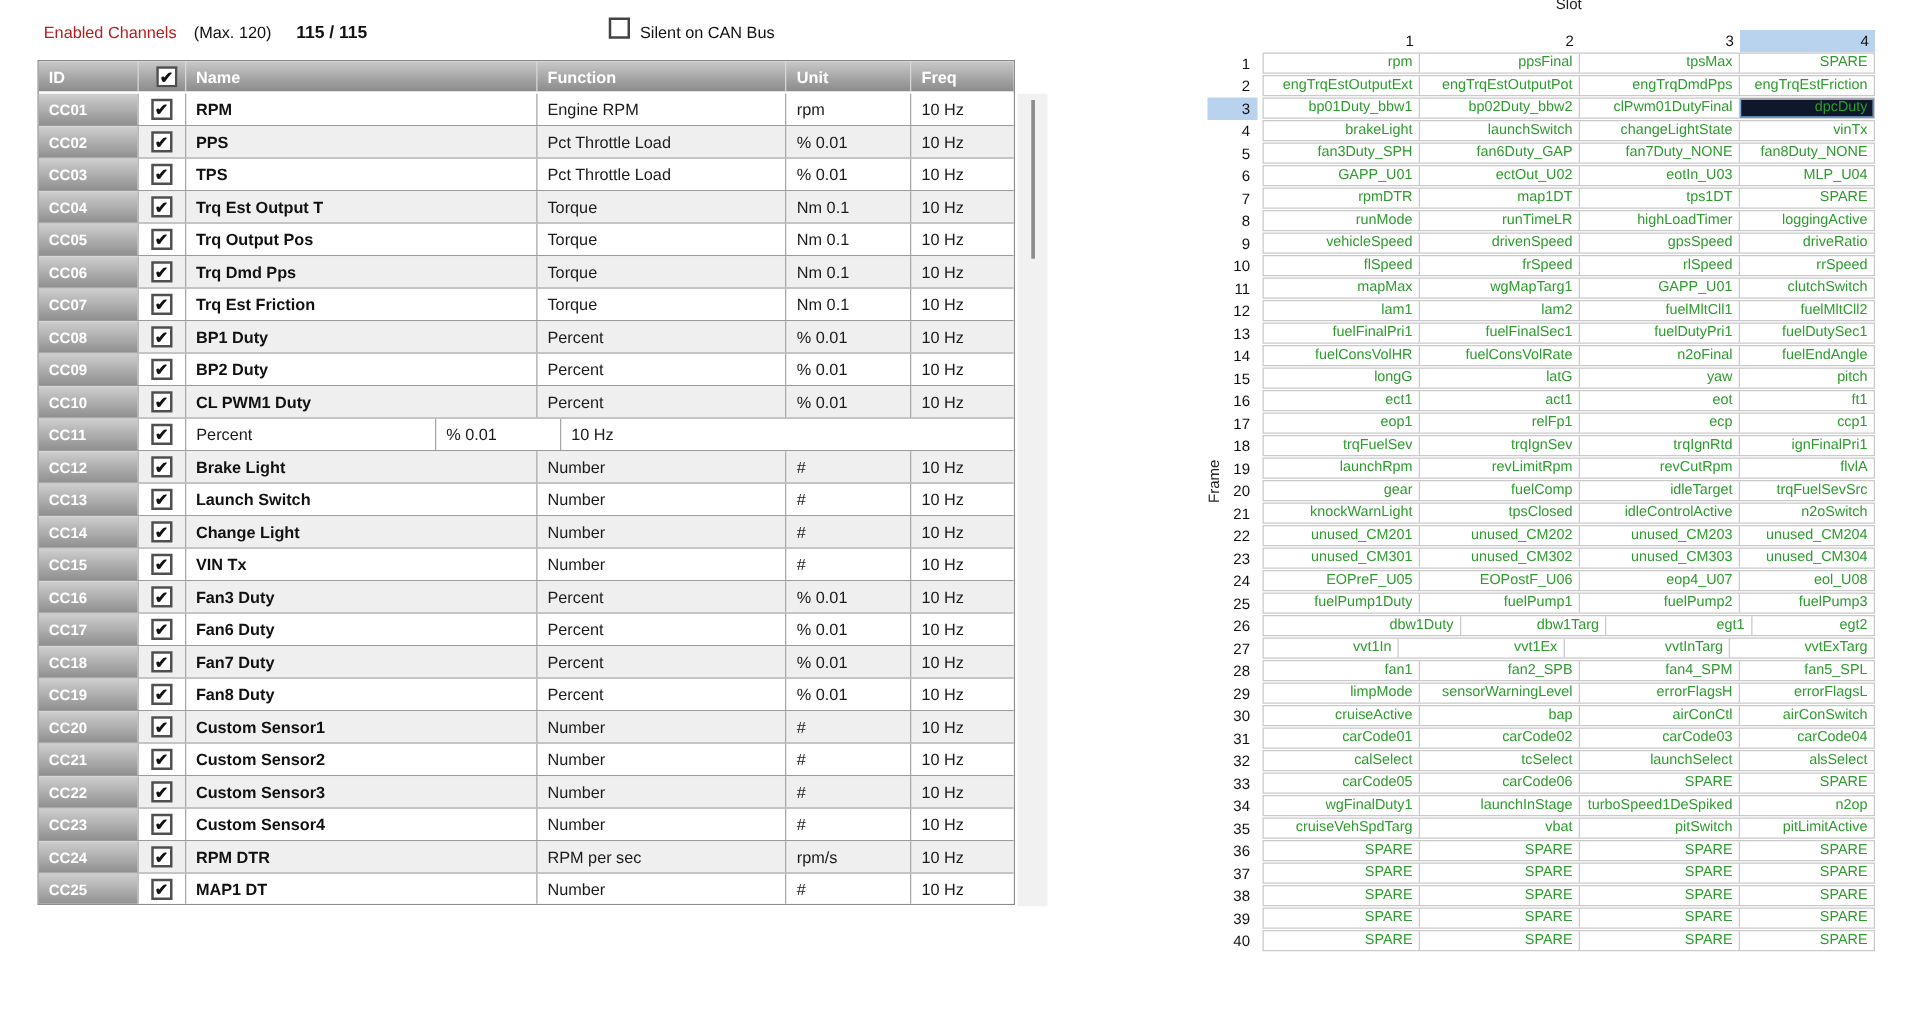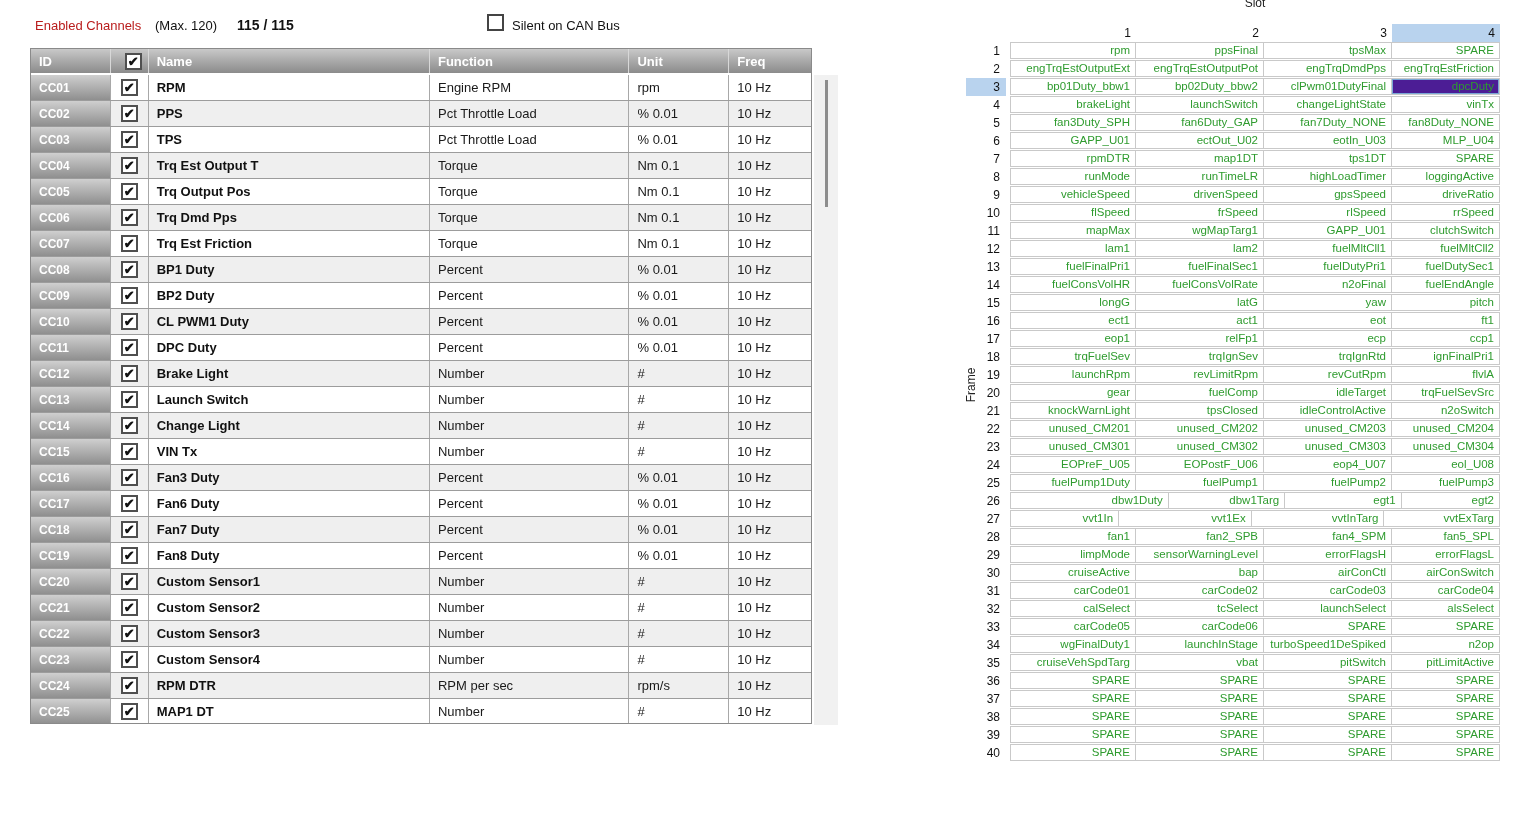--- a/index.html
+++ b/index.html
@@ -61,21 +61,21 @@
 
   .grow { left:1010px; width:490px; height:17px; display:flex;
           border:1px solid #c9c9c9; background:#fff; }
   .grow > div { height:100%; font-size:11.5px; color:#2e9b2e; text-align:right;
                 padding-right:5px; line-height:14px; overflow:hidden;
                 white-space:nowrap; }
   .gc1{width:125px; border-right:1px solid #c9c9c9;}
   .gc2{width:128px; border-right:1px solid #c9c9c9;}
   .gc3{width:128px; border-right:1px solid #c9c9c9;}
   .gc4{width:107px;}
-  .grow > div.sel { background:#4c1d95; box-shadow:inset 0 0 0 1px #7aa7d6; }
+  .grow > div.sel { background:#0f172a; box-shadow:inset 0 0 0 1px #7aa7d6; }
 </style>
 </head>
 <body>
 
 <div class="abs" id="title-label">Enabled Channels</div>
 <div class="abs" id="max-label">(Max. 120)</div>
 <div class="abs" id="count-label">115 / 115</div>
 <div class="abs" id="silent-cb"></div>
 <div class="abs" id="silent-label">Silent on CAN Bus</div>
 
@@ -189,21 +189,20 @@
         <div class="col-name namecell">CL PWM1 Duty</div>
         <div class="col-func funccell">Percent</div>
         <div class="col-unit unitcell">% 0.01</div>
         <div class="col-freq freqcell">10 Hz</div>
       </div>
       <div class="trow">
         <div class="col-id idcell">CC11</div>
         <div class="col-cb cbcell">
           <div class="cb">✔</div>
         </div>
-        <div class="col-name namecell">DPC Duty</div>
         <div class="col-func funccell">Percent</div>
         <div class="col-unit unitcell">% 0.01</div>
         <div class="col-freq freqcell">10 Hz</div>
       </div>
       <div class="trow alt">
         <div class="col-id idcell">CC12</div>
         <div class="col-cb cbcell">
           <div class="cb">✔</div>
         </div>
         <div class="col-name namecell">Brake Light</div>

